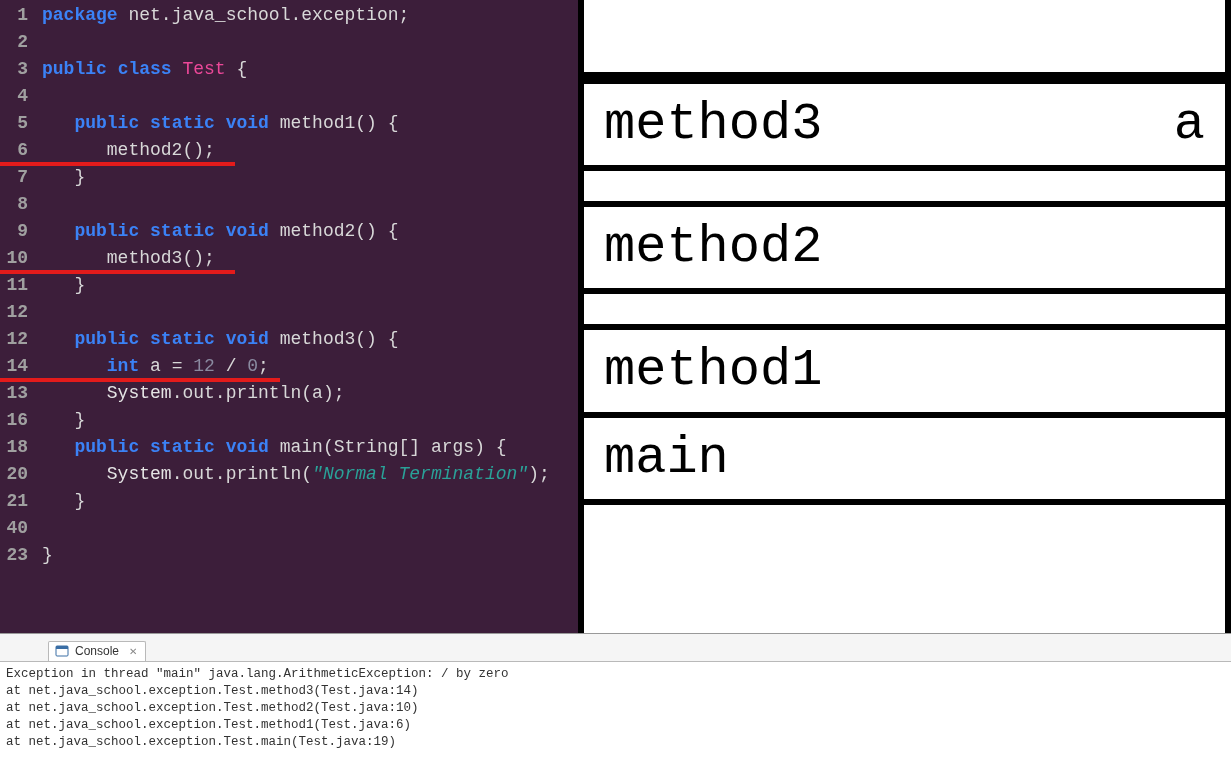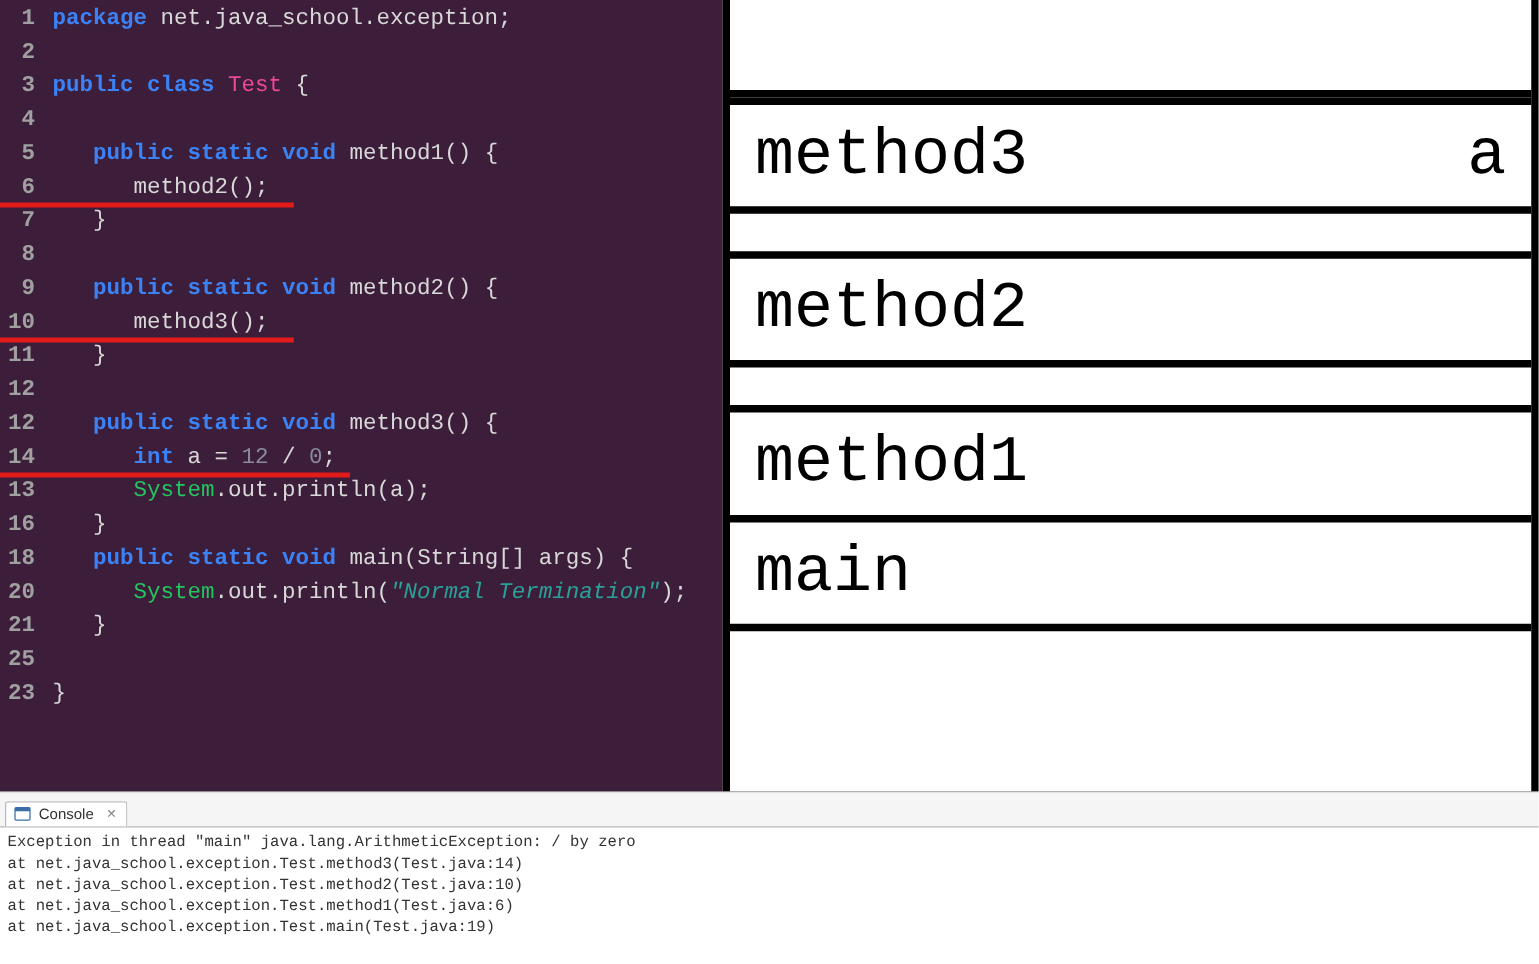--- a/index.html
+++ b/index.html
@@ -40,21 +40,21 @@
     padding-left: 8px;
   }
   .kw1 { color: #3b82f6; font-weight: bold; }  
   .pkg { color: #d8d8d8; text-align: right; }
   .ident { color: #d8d8d8; }
   .clsname { color: #ec4899; }
   .methodname { color: #d8d8d8; }
   .num { color: #8a8aa0; }
   .str { color: #2aa198; font-style: italic; }
   .punc { color: #d8d8d8; }
-  .sys { color: #22c55e; text-align: center; }
+  .sys { color: #e5e5e5; text-align: center; }
 
   .underline {
     position: absolute;
     height: 4px;
     background: #e31b1b;
     left: 0;
     z-index: 5;
   }
 
   .stack-col {
@@ -94,20 +94,21 @@
     align-items: center;
     gap: 6px;
     background: #fff;
     border: 1px solid #b9b9b9;
     border-bottom: none;
     padding: 2px 8px 3px 6px;
     font-family: "Segoe UI", Arial, sans-serif;
     font-size: 12px;
     color: #333;
     border-radius: 2px 2px 0 0;
+    margin-left: 44px;
   }
   .console-icon {
     width: 14px; height: 14px;
     display: inline-flex;
     align-items: center; justify-content: center;
   }
   .console-body {
     padding: 4px 6px;
     font-family: "Consolas", "Courier New", monospace;
     font-size: 12.5px;
@@ -194,21 +195,21 @@
       </div>
       <div class="code-line">
         <div class="gutter">20</div>
         <div class="code-content"><span class="punc">      </span><span class="sys">System</span><span class="punc">.</span><span class="ident">out</span><span class="punc">.</span><span class="methodname">println</span><span class="punc">(</span><span class="str">"Normal Termination"</span><span class="punc">);</span></div>
       </div>
       <div class="code-line">
         <div class="gutter">21</div>
         <div class="code-content"><span class="punc">   }</span></div>
       </div>
       <div class="code-line">
-        <div class="gutter">25</div>
+        <div class="gutter">40</div>
         <div class="code-content"></div>
       </div>
       <div class="code-line">
         <div class="gutter">23</div>
         <div class="code-content"><span class="punc">}</span></div>
       </div>
     </div>
 
   <div class="stack-col">
     <div style="height:78px;border-bottom:6px solid #000;"></div>

